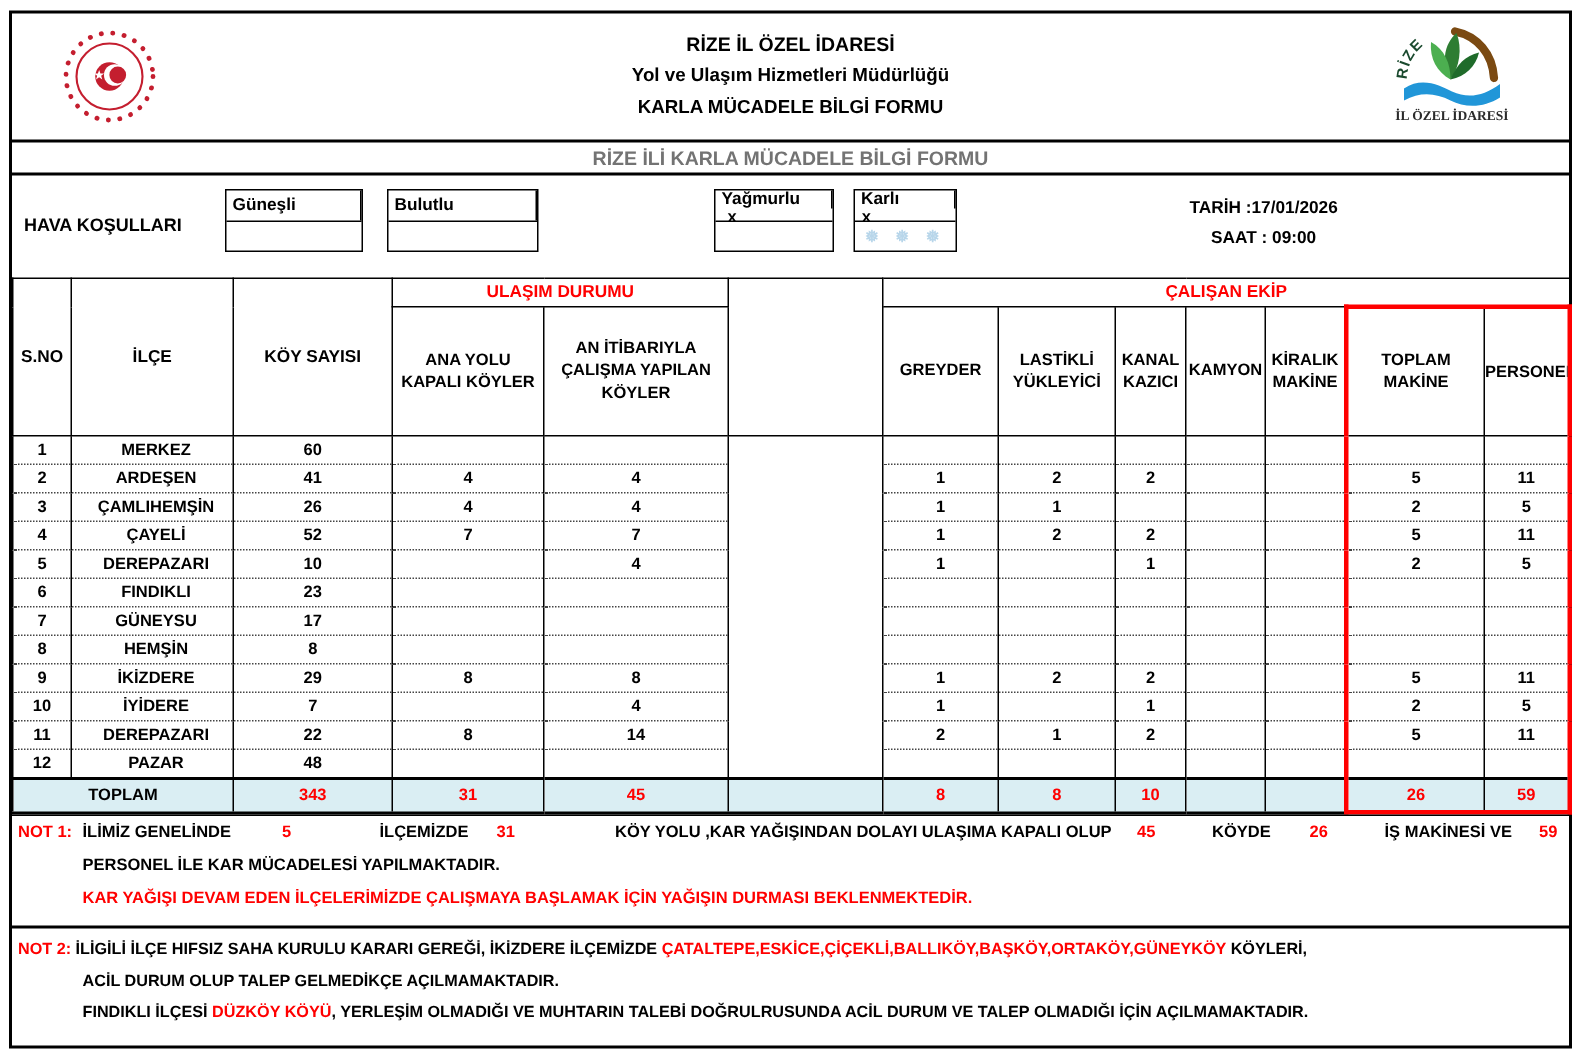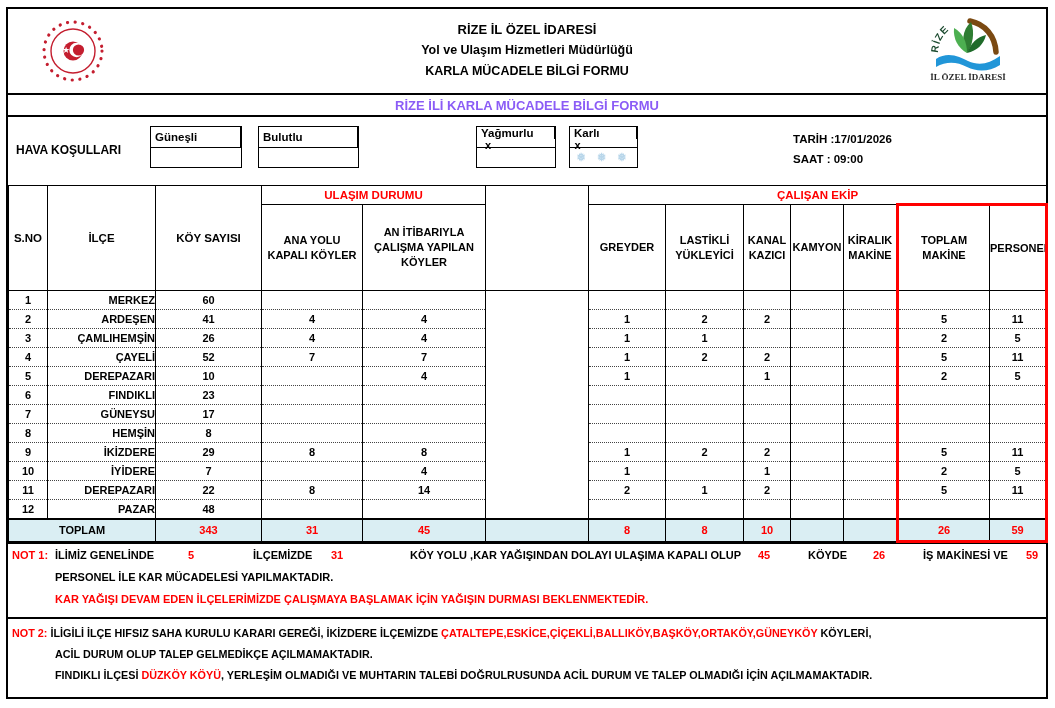--- a/index.html
+++ b/index.html
@@ -10,48 +10,48 @@
 
   
   .sec-header{position:relative;height:84px;border-bottom:2px solid #000;}
   .seal{position:absolute;left:32px;top:9px;}
   .center-titles{position:absolute;left:0;right:0;top:10px;text-align:center;line-height:21px;}
   .t1{font-size:13px;} .t2{font-size:12.5px;} .t3{font-size:12.5px;}
   .rize-logo{position:absolute;right:34px;top:6px;}
 
   
   .sec-title{height:20px;border-bottom:2px solid #000;display:flex;align-items:center;justify-content:center;
-             color:#8b5cf6;font-size:13px;}
+             color:#737373;font-size:13px;}
 
   
   .sec-weather{position:relative;height:68px;}
   .hava-label{position:absolute;left:8px;top:26px;font-size:12px;}
   .wbox{position:absolute;top:9px;border:1.5px solid #000;background:#fff;}
   .wbox .toprow{display:flex;border-bottom:1.5px solid #000;height:20px;flex-direction:column;}
   .wbox .lab{display:flex;align-items:center;padding-left:4px;font-size:11.5px;border-right:1.5px solid #000;flex:1;}
   .wbox .chk{display:flex;align-items:center;justify-content:center;font-size:11px;}
   .wbox .botrow{height:19px;display:flex;align-items:center;justify-content:center;font-size:11px;}
   .w-sunny{left:142px;width:90px;}  .w-sunny .chk{width:20px;}
   .w-cloudy{left:250px;width:99px;} .w-cloudy .chk{width:42px;}
   .w-rainy{left:468px;width:78px;}  .w-rainy .chk{width:22px;}
   .w-snowy{left:561px;width:67px;}  .w-snowy .chk{width:15px;}
   .flakes{color:#b8d6ea;letter-spacing:4px;font-size:11px;}
-  .datetime{position:absolute;left:785px;top:12px;font-size:11.5px;line-height:20px;}
+  .datetime{position:absolute;left:785px;top:12px;font-size:11.5px;line-height:20px;text-align:center;}
 
   
   table.main{border-collapse:collapse;table-layout:fixed;width:1038px;}
   table.main th,table.main td{border-left:1.5px solid #000;border-right:1.5px solid #000;
       padding:0;text-align:center;font-weight:bold;overflow:hidden;}
   table.main thead th{border-top:1.5px solid #000;border-bottom:1.5px solid #000;}
   tr.grp th{height:17px;font-size:11.5px;}
   th.red-grp{color:#f00;}
   tr.cols th{height:84px;font-size:11px;line-height:1.35;}
   th.small{font-size:10.5px;} th.xsmall{font-size:9.5px;}
   tbody td{height:18px;font-size:11px;border-bottom:1px dotted #444;}
-  tbody td.l{text-align:right;padding-left:5px;}
+  tbody td.l{text-align:center;padding-left:5px;}
   td.gapcol,th.gapcol{border-bottom-width:0;}
   tbody td.gapcol{border-bottom:0;}
   tr.total-row td{height:20px;background:#daeef3;color:#f00;font-size:11px;
       border-top:2px solid #000;border-bottom:2px solid #000;}
   tr.total-row td.tlabel{color:#000;}
   .redt{border-top:3px solid #f00 !important;}
   .redl{border-left:3px solid #f00 !important;}
   .redr{border-right:3px solid #f00 !important;}
   .redb{border-bottom:3px solid #f00 !important;}
 

